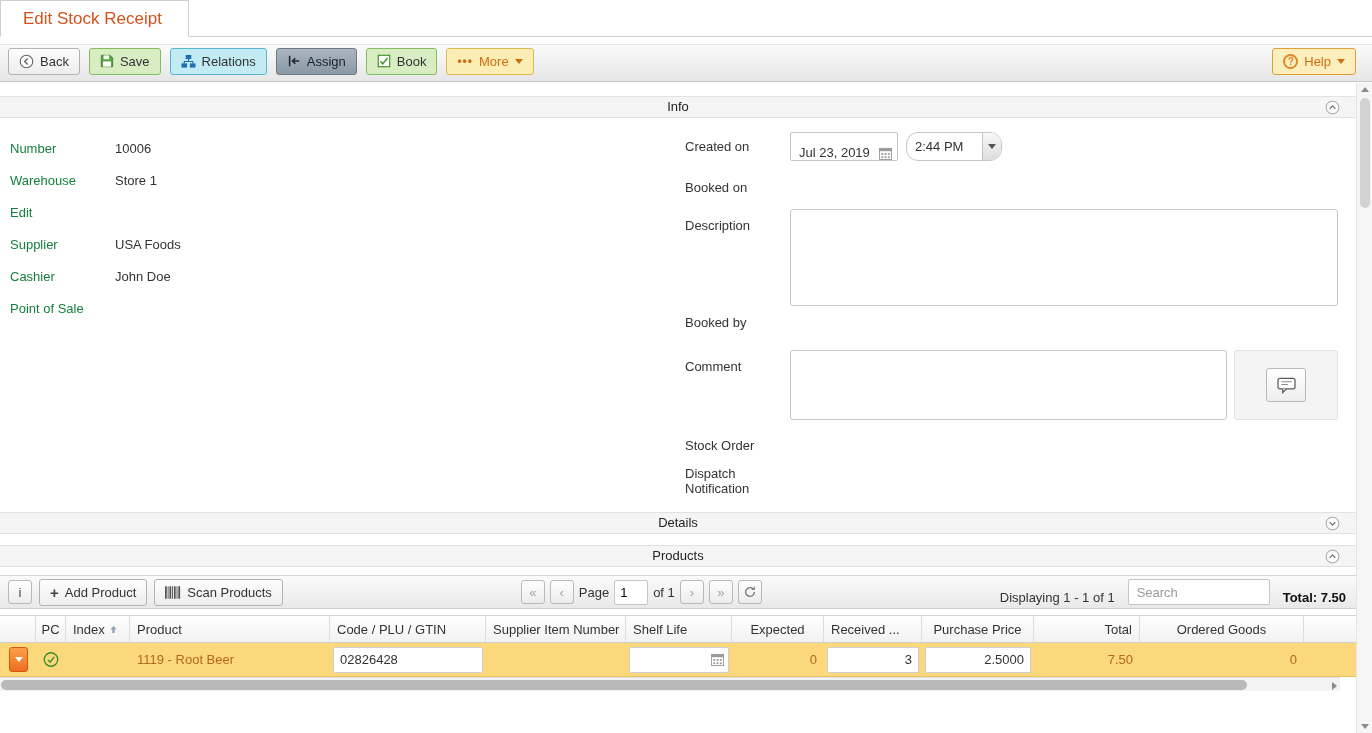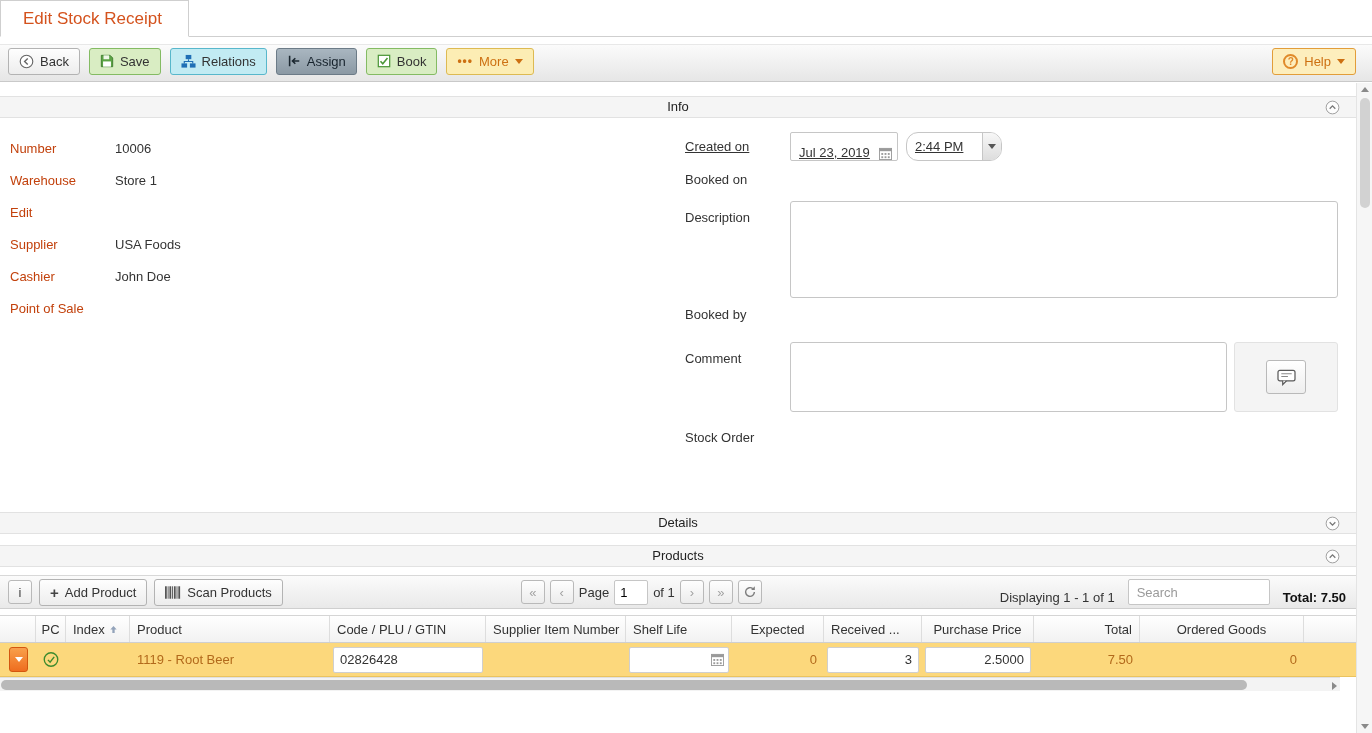--- a/index.html
+++ b/index.html
@@ -49,27 +49,27 @@
     height: 22px; line-height: 20px; color: #222;
   }
   #info-header { margin-top: 14px; }
   #products-header { margin-top: 11px; }
   .collapse-btn { position: absolute; right: 16px; top: 3px; width: 15px; height: 15px; cursor: pointer; }
 
   
   .info-body { display: flex; height: 394px; padding: 14px 10px 0 10px; margin-right: 16px; }
   .col-left { width: 675px; }
   .field-row { display: flex; align-items: center; height: 32px; }
-  .f-label { width: 105px; color: #c2410c; }
+  .f-label { width: 105px; color: #15803d; }
   .f-value { color: #333; }
 
   .col-right { flex: 1; }
   .r-row { display: flex; }
   .r-label { width: 105px; color: #333; }
-  .r-created { align-items: center; height: 29px; margin-bottom: 2px; text-decoration: underline; }
+  .r-created { align-items: center; height: 29px; margin-bottom: 10px; }
   .r-line { align-items: center; height: 32px; }
   .r-desc { margin-top: 6px; align-items: flex-start; }
   .r-desc .r-label { padding-top: 9px; }
   .r-comment { margin-top: 12px; align-items: flex-start; }
   .r-comment .r-label { padding-top: 9px; }
   .r-stock { margin-top: 14px; align-items: center; height: 22px; }
   .r-dispatch { margin-top: 10px; align-items: flex-start; }
 
   .datefield {
     display: flex; align-items: flex-end; width: 108px; height: 29px;
@@ -316,20 +316,23 @@
               <rect x="1" y="1.5" width="18" height="11" rx="2" fill="#fff" stroke="#5a5a5a" stroke-width="1.3"></rect>
               <path d="M6 12.5v4l4-4" fill="#fff" stroke="#5a5a5a" stroke-width="1.3"></path>
               <path d="M4.5 5h11M4.5 8h7" stroke="#8a8a8a" stroke-width="1.2"></path>
             </svg>
         </div>
       </div>
     </div>
     <div class="r-row r-stock">
       <div class="r-label">Stock Order</div>
     </div>
+    <div class="r-row r-dispatch">
+      <div class="r-label">Dispatch Notification</div>
+    </div>
   </div>
 </div>
 
 <div class="section-header" id="details-header">
   <span>Details</span>
   <span class="collapse-btn">
     <svg viewBox="0 0 16 16" width="15" height="15">
         <circle cx="8" cy="8" r="6.8" fill="#fdfdfd" stroke="#9a9a9a"></circle>
         <path d="M5 6.7 8 9.7l3-3" fill="none" stroke="#777" stroke-width="1.4"></path>
       </svg>

